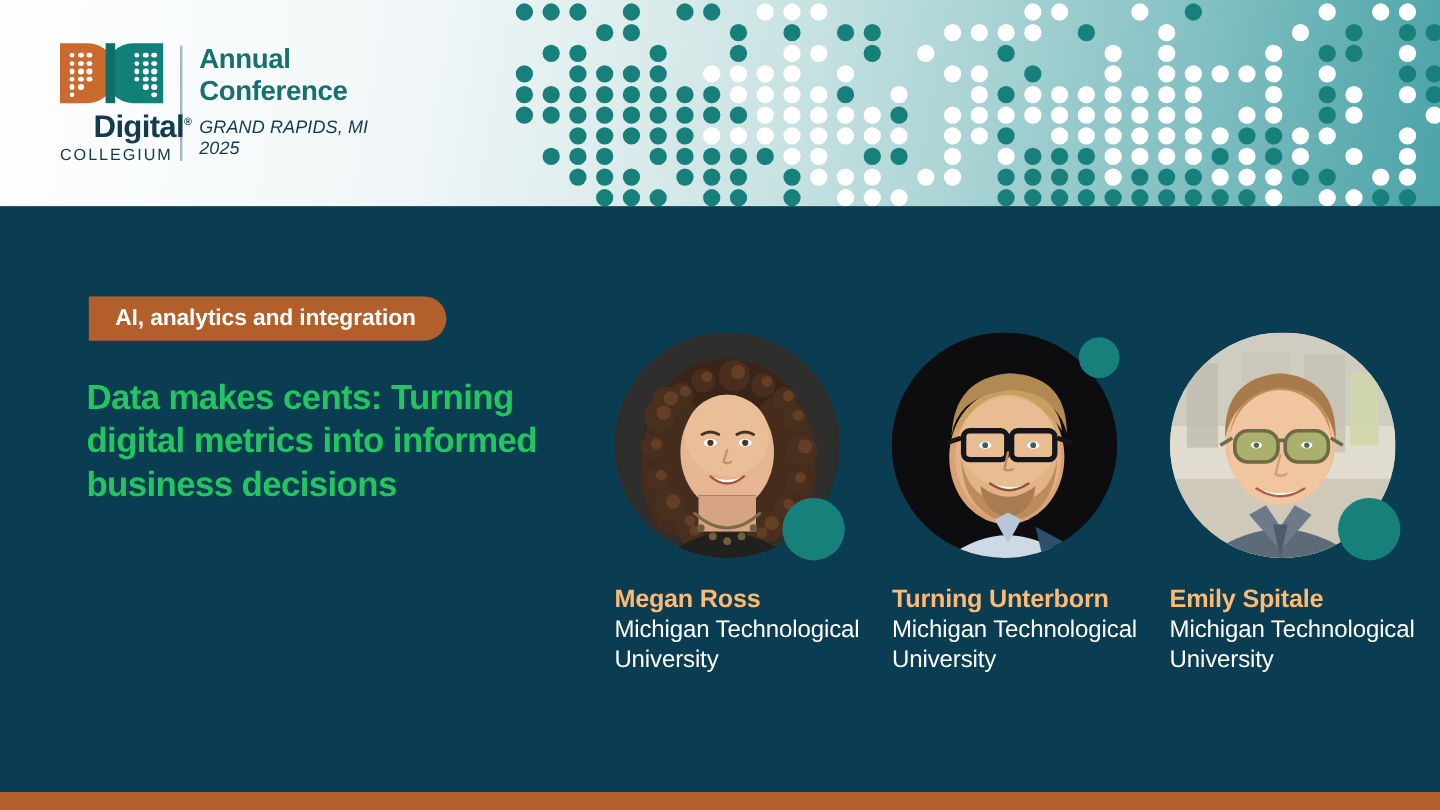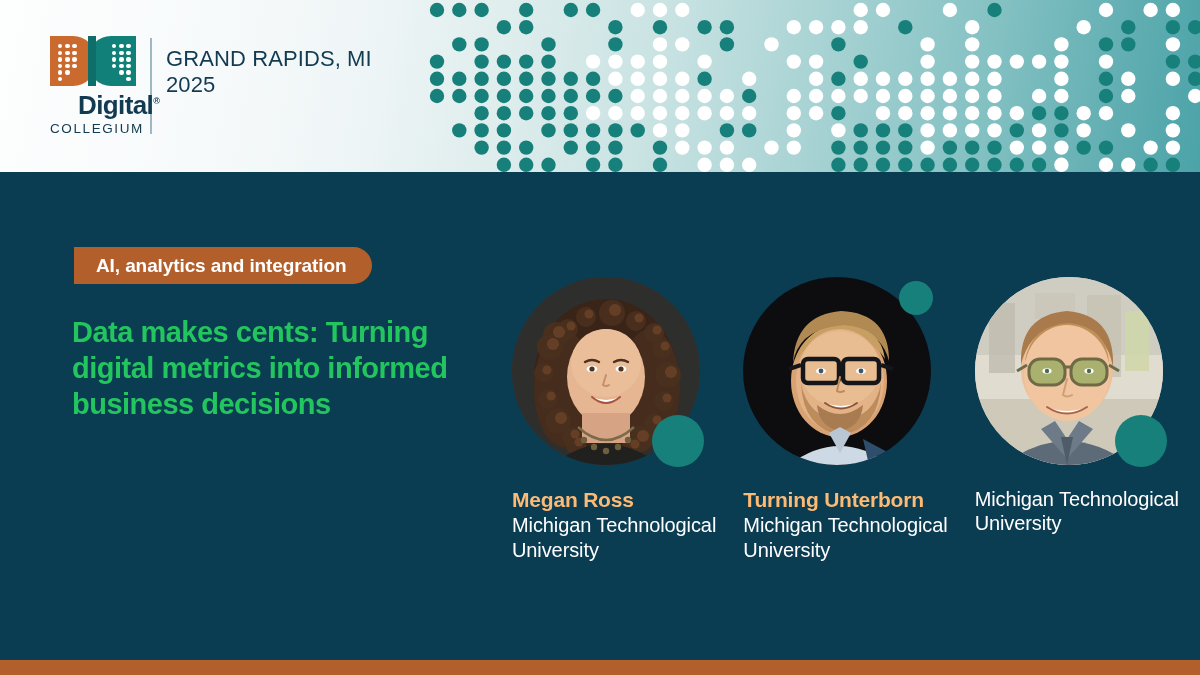--- a/index.html
+++ b/index.html
@@ -63,22 +63,22 @@
     width:2px; background:#9fb8c2; align-self:stretch;
     margin:2px 14px 2px 14px; min-height:84px;
   }
 
   #conf-block { padding-top:1px; }
   #conf-title {
     font-size:23px; font-weight:bold; color:#16706d;
     line-height:1.12; letter-spacing:-0.3px;
   }
   #conf-loc {
-    font-size:22px; color:#123a51; line-height:1.16;
-    margin-top:9px; letter-spacing:0.1px;
+    font-size:15px; color:#123a51; line-height:1.16;
+    margin-top:9px; letter-spacing:0.1px;font-style:italic;
   }
 
   
   #stage {
     position:absolute; left:0; top:172px; width:1200px; height:488px;
     background:#0a3c52;
   }
 
   #topic-pill {
     position:absolute; left:74px; top:75px;
@@ -410,20 +410,24 @@
       </div>
       <div id="logo-wordmark">
         <span>Digital</span><span id="logo-reg">®</span>
       </div>
       <div id="logo-sub">COLLEGIUM</div>
     </div>
 
     <div id="logo-divider"></div>
 
     <div id="conf-block">
+      <div id="conf-title">
+        <div>Annual</div>
+        <div>Conference</div>
+      </div>
       <div id="conf-loc">
         <div>GRAND RAPIDS, MI</div>
         <div>2025</div>
       </div>
     </div>
 
   </div>
 </div>
 
 <div id="stage">
@@ -566,19 +570,20 @@
               <circle cx="114" cy="94" r="2.2" fill="#4b6a55"></circle>
               <path d="M92 102 L88 118 Q92 121 97 118" stroke="#cf9f78" stroke-width="2" fill="none" stroke-linecap="round"></path>
               <path d="M72 130 Q92 142 112 130 Q92 138 72 130 Z" fill="#ffffff"></path>
               <path d="M72 130 Q92 143 112 130" stroke="#a8644a" stroke-width="2" fill="none" stroke-linecap="round"></path>
               <path d="M28 188 Q92 140 156 188 Z" fill="#5d6a78"></path>
               <path d="M66 152 L92 182 L118 152 L104 144 L92 162 L80 144 Z" fill="#6d7a88"></path>
               <path d="M86 160 L92 188 L98 160 Z" fill="#4e5b69"></path>
             </svg></div>
           <div class="accent-dot" style="width: 52px; height: 52px; right: -4px; bottom: -2px;"></div>
         </div>
+        <div class="sp-name">Emily Spitale</div>
         <div class="sp-org">Michigan Technological University</div>
       </div>
     </div>
 
 </div>
 
 <div id="footer-bar"></div>
 
 </body></html>

